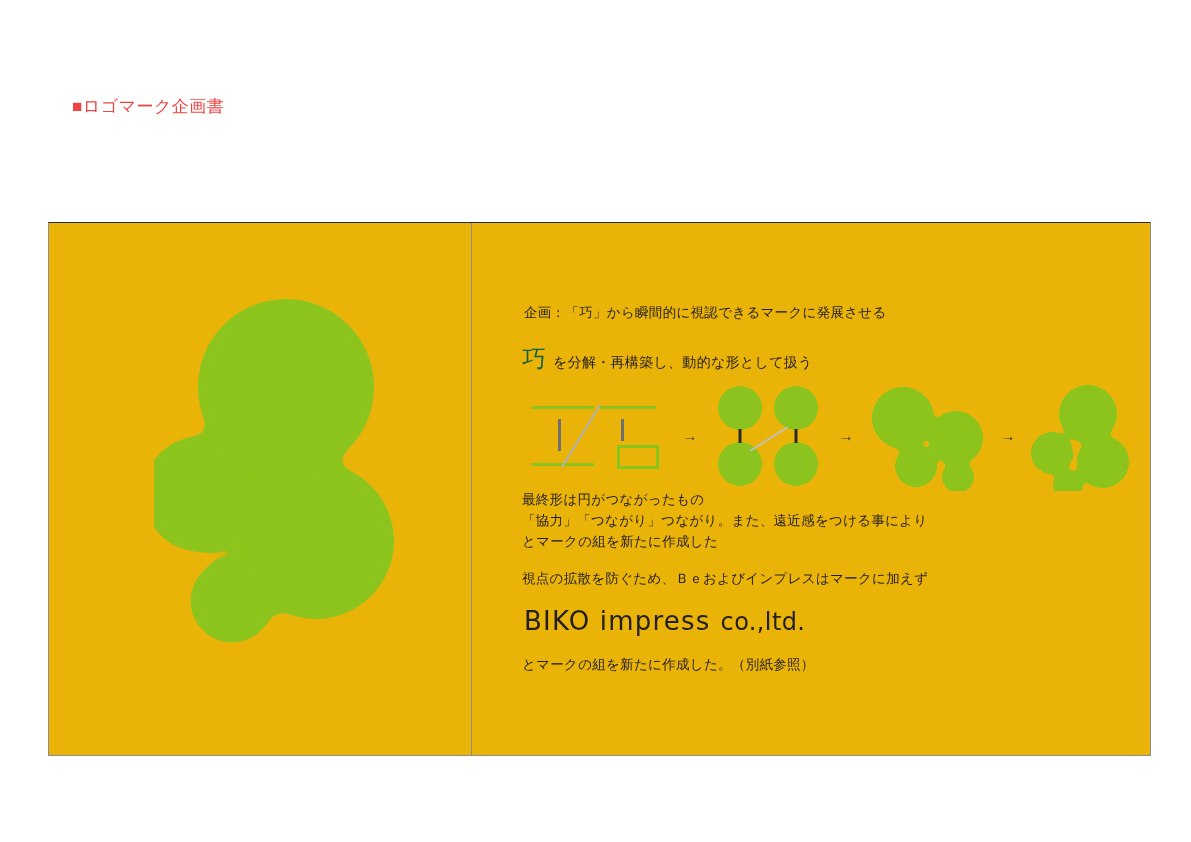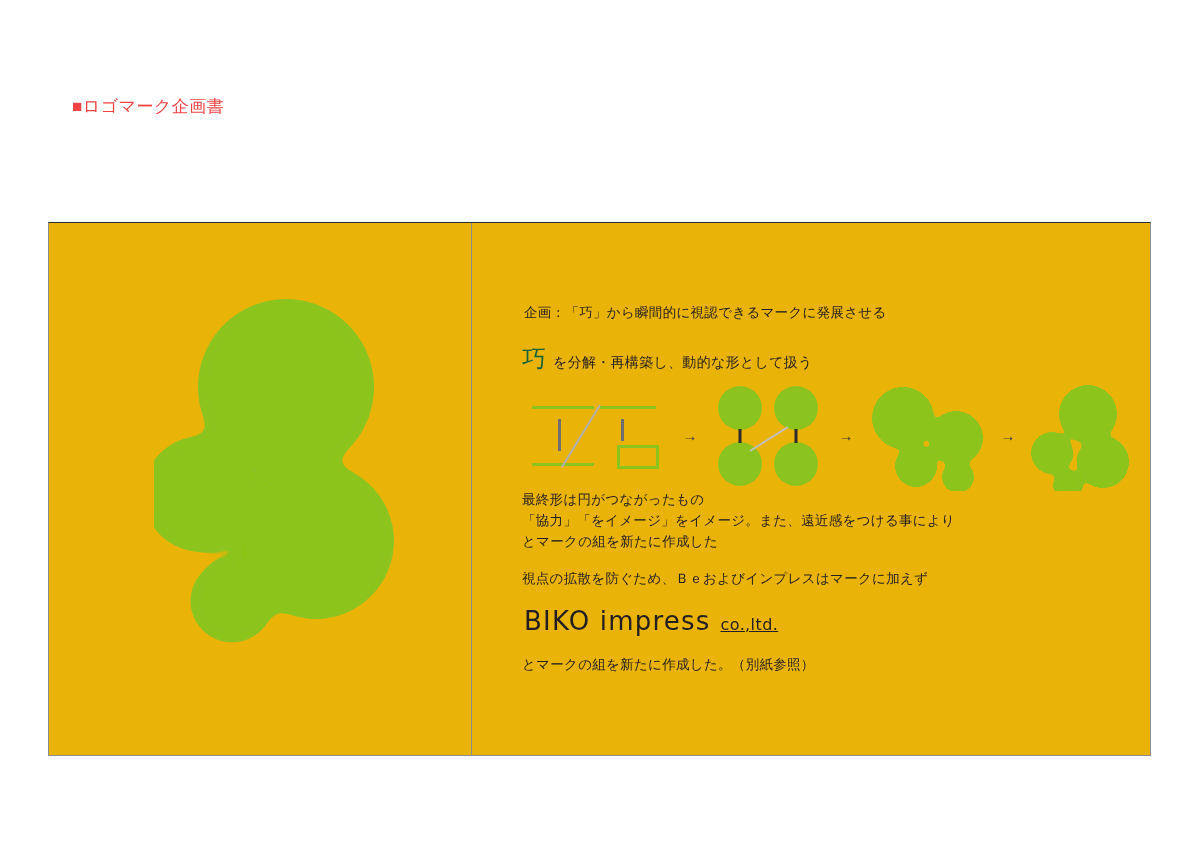--- a/index.html
+++ b/index.html
@@ -155,23 +155,22 @@
     top: 383px;
     font-size: 26px;
     line-height: 30px;
     letter-spacing: 1.2px;
     color: #231f20;
     white-space: nowrap;
     font-family: "DejaVu Sans", sans-serif;
     font-weight: 400;
   }
   #english-name .suffix {
-    font-size: 16px;
+    font-size: 24px;
     letter-spacing: 0.4px;
-    text-decoration: underline;
   }
   #closing-line {
     position: absolute;
     left: 50px;
     top: 431px;
     text-align: right;
   }
 </style>
 </head>
 <body>
@@ -280,21 +279,21 @@
             <circle cx="73" cy="81" r="26"></circle>
             <circle cx="38" cy="104" r="15"></circle>
           </g>
         </svg>
       </div>
 
     </div>
 
     <div id="final-shape-block">
       <div class="jp-line">最終形は円がつながったもの</div>
-      <div class="jp-line">「協力」「をイメージ」をイメージ。また、遠近感をつける事により</div>
+      <div class="jp-line">「協力」「つながり」つながり。また、遠近感をつける事により</div>
       <div class="jp-line">とマークの組を新たに作成した</div>
     </div>
 
     <div id="no-extra-block" style="position:absolute; left:50px; top:345px;text-align:center;">
       <div class="jp-line">視点の拡散を防ぐため、Ｂｅおよびインプレスはマークに加えず</div>
     </div>
 
     <div id="english-name">
       <span>BIKO impress</span><span class="suffix" style="margin-left:10px;">co.,ltd.</span>
     </div>

